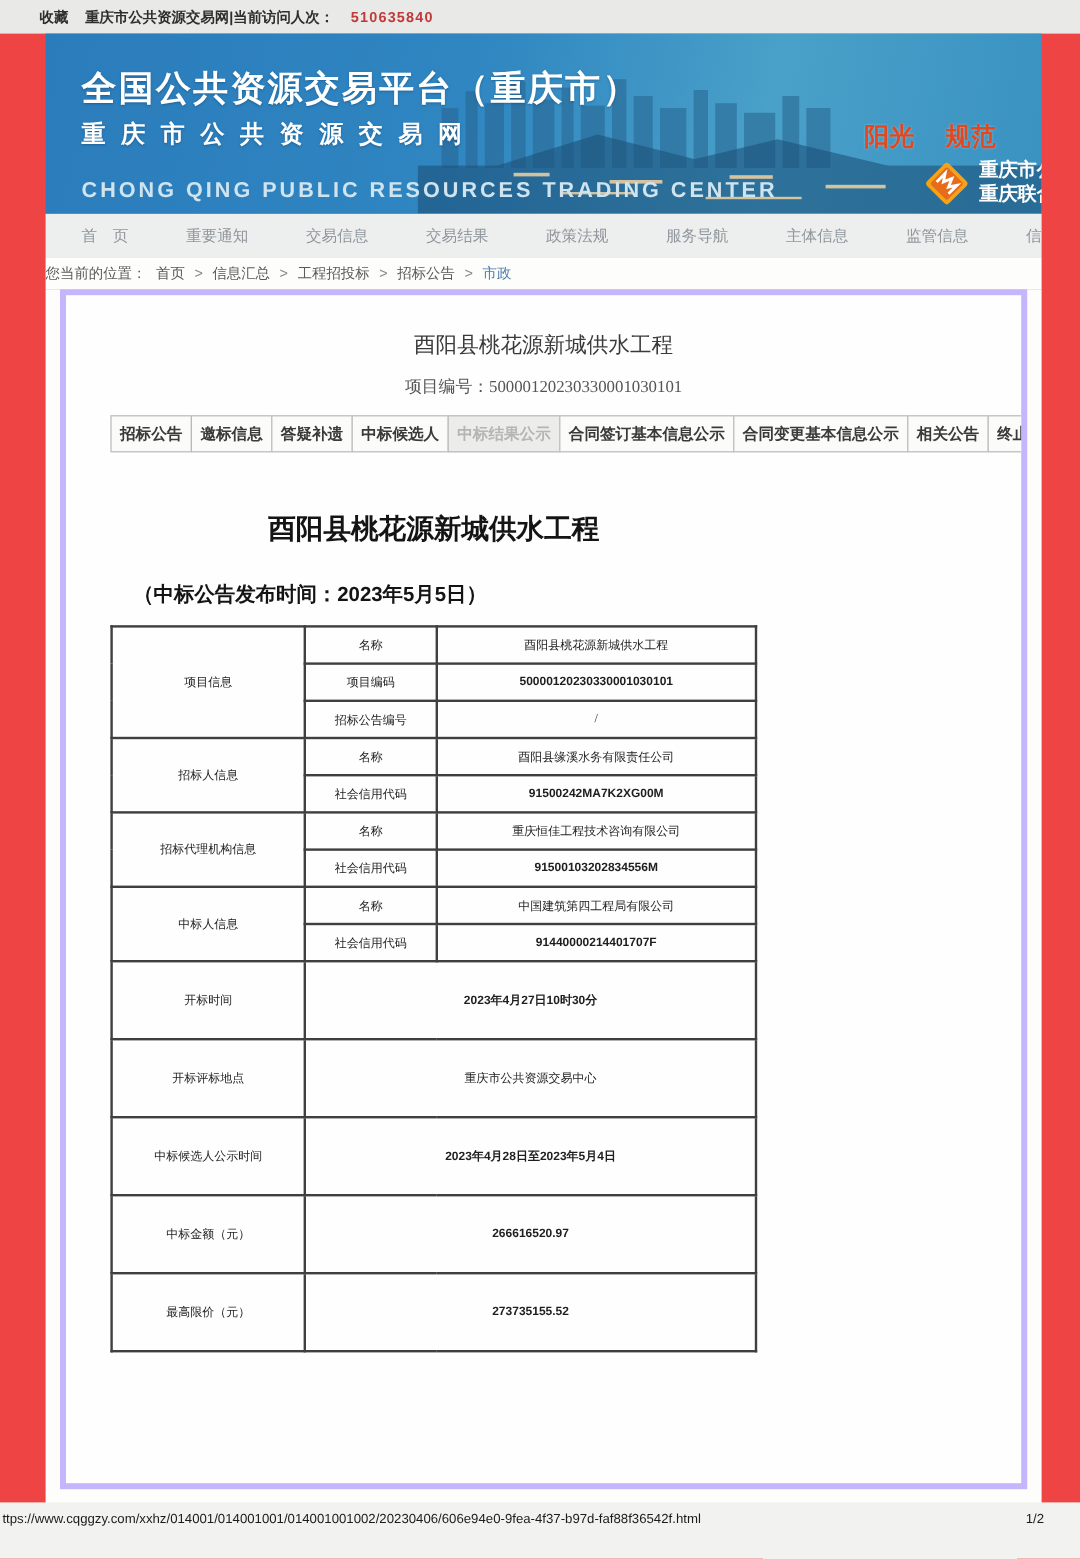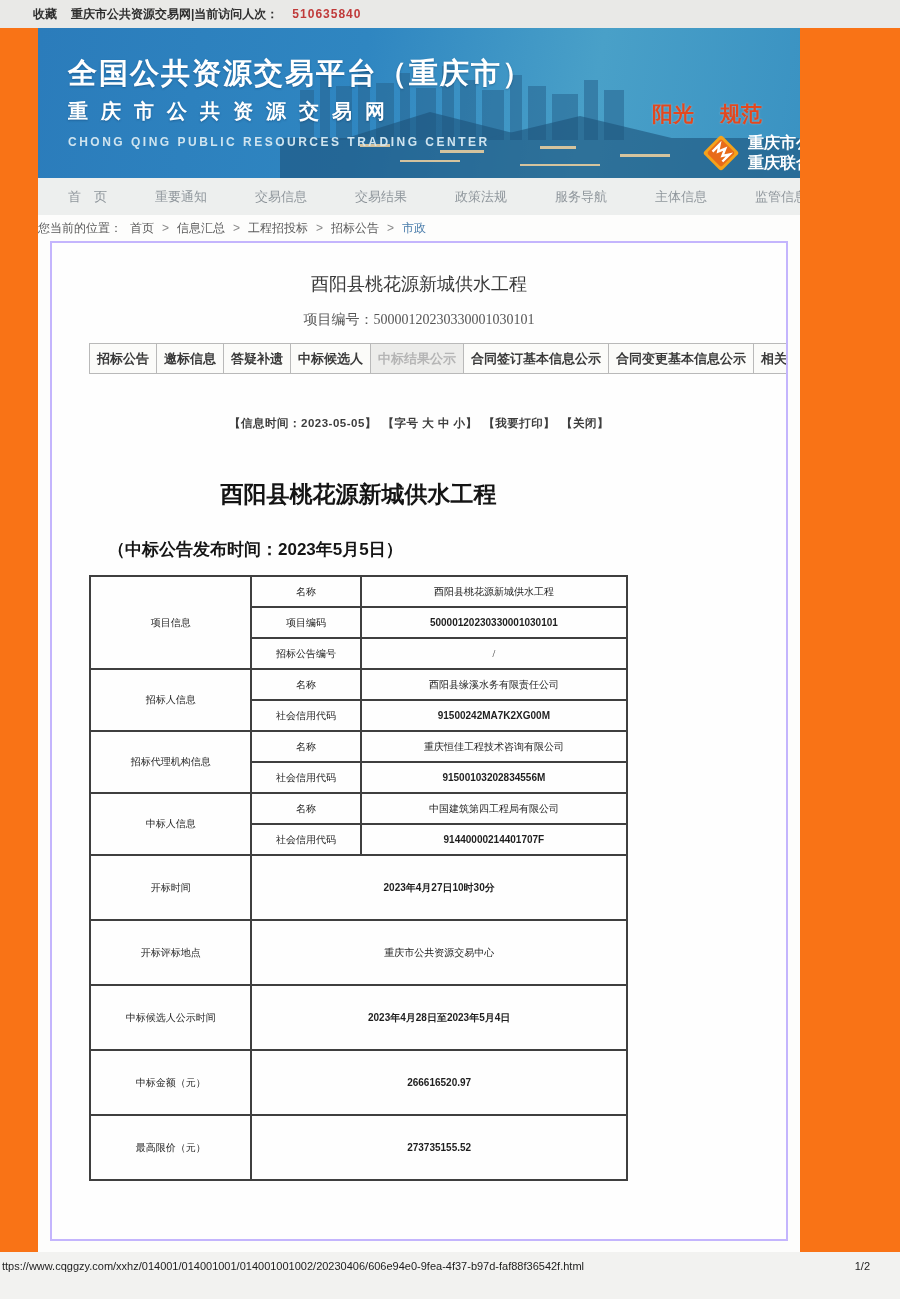--- a/index.html
+++ b/index.html
@@ -1,55 +1,55 @@
 <!DOCTYPE html>
 <html><head>
 <meta charset="utf-8">
 <style>
   * { margin:0; padding:0; box-sizing:border-box; }
   html,body { width:900px; }
   body { font-family:"Liberation Sans","DejaVu Sans",sans-serif; background:#e9e9e7; }
-  .screen { position:relative; width:900px; height:1299px; background:#f97316; overflow:hidden; }
+  .screen { position:relative; width:900px; height:1299px; background:#ef4444; overflow:hidden; }
 
   
   .topbar { height:28px; padding-left:33px; display:flex; align-items:center; gap:14px;
             font-size:12px; font-weight:700; color:#2e2e2e; background:#e9e9e7; }
   .topbar .visits { color:#c03a3a; letter-spacing:1px; }
 
   
-  .page { margin-left:38px; width:762px; }
+  .page { margin-left:38px; width:830px; }
 
   
   .banner { position:relative; height:150px; overflow:hidden;
             background:linear-gradient(100deg,#2b7cbb 0%,#2f86c1 42%,#49a0c8 72%,#3a92c2 100%); }
   .banner-skyline { position:absolute; right:0; bottom:0; width:520px; height:150px; }
   .banner-text { position:relative; padding:26px 0 0 30px; color:#ffffff; }
   .banner-title1 { font-size:29px; font-weight:700; letter-spacing:2px; text-shadow:0 1px 2px rgba(0,40,80,.35); }
   .banner-title2 { font-size:20px; font-weight:700; letter-spacing:13px; margin-top:4px; text-shadow:0 1px 2px rgba(0,40,80,.35); }
-  .banner-sub { font-size:12px; font-weight:700; letter-spacing:2.5px; color:#cfe4ef; margin-top:10px; }
+  .banner-sub { font-size:18px; font-weight:700; letter-spacing:2.5px; color:#cfe4ef; margin-top:23px; }
   .banner-slogan { position:absolute; top:72px; right:38px; font-size:21px; font-weight:700;
                    color:#e2481f; text-shadow:0 0 2px rgba(255,255,255,.4); display:flex; gap:26px; }
   .banner-logo { position:absolute; right:-12px; bottom:4px; display:flex; align-items:center; gap:6px; }
   .banner-logo-text { color:#ffffff; font-weight:700; font-size:16px; line-height:20px; white-space:nowrap; }
 
   
   .nav { height:37px; background:#edefee; display:flex; align-items:center;
          padding:0 0 0 30px; overflow:hidden; }
   .nav-item { color:#8f969c; font-size:13px; white-space:nowrap; margin-right:48px; cursor:pointer; }
   .nav-item:last-child { margin-right:-10px; }
 
   
   .breadcrumb { height:26px; background:#fdfdfc; display:flex; align-items:center; gap:8px;
                 font-size:12px; color:#5a5a5a; }
   .breadcrumb .sep { color:#8a8a8a; }
   .crumb-current { color:#4a7dab; }
 
   
   .content-wrap { background:#fdfdfc; padding:0 12px 14px 12px; min-height:1011px; }
-  .content-box { border:2px solid #c4b5fd; background:#fefefe; height:1000px; padding-top:28px; overflow:hidden; }
+  .content-box { border:5px solid #c4b5fd; background:#fefefe; height:1000px; padding-top:28px; overflow:hidden; }
 
   .article-title { text-align:center; font-family:"Liberation Serif","DejaVu Serif",serif;
                    font-size:18px; color:#3a3a3a; line-height:26px; }
   .project-no { text-align:center; font-family:Liberation Serif, serif;
                 font-size:14px; color:#555; margin-top:14px; }
 
   .tabs { display:flex; margin:14px 0 0 37px; }
   .tab { border:1px solid #b9b9b9; margin-left:-1px; height:31px; line-height:29px;
          padding:0 7px; font-size:13px; font-weight:600; color:#3a3a3a; background:#fbfbf9;
          white-space:nowrap; cursor:pointer; }
@@ -189,26 +189,20 @@
           <span class="tab">邀标信息</span>
           <span class="tab">答疑补遗</span>
           <span class="tab">中标候选人</span>
           <span class="tab active">中标结果公示</span>
           <span class="tab">合同签订基本信息公示</span>
           <span class="tab">合同变更基本信息公示</span>
           <span class="tab">相关公告</span>
           <span class="tab">终止公告</span>
         </div>
 
-        <div class="infobar">
-          <span>【信息时间：2023-05-05】</span>
-          <span>【字号 大 中 小】</span>
-          <span>【我要打印】</span>
-          <span>【关闭】</span>
-        </div>
 
         <div class="doc">
           <div class="ann-title">
             <div>酉阳县桃花源新城供水工程</div>
           </div>
           <div class="ann-date">（中标公告发布时间：2023年5月5日）</div>
 
           <table class="result">
             <tbody>
                 <tr class="sub">

